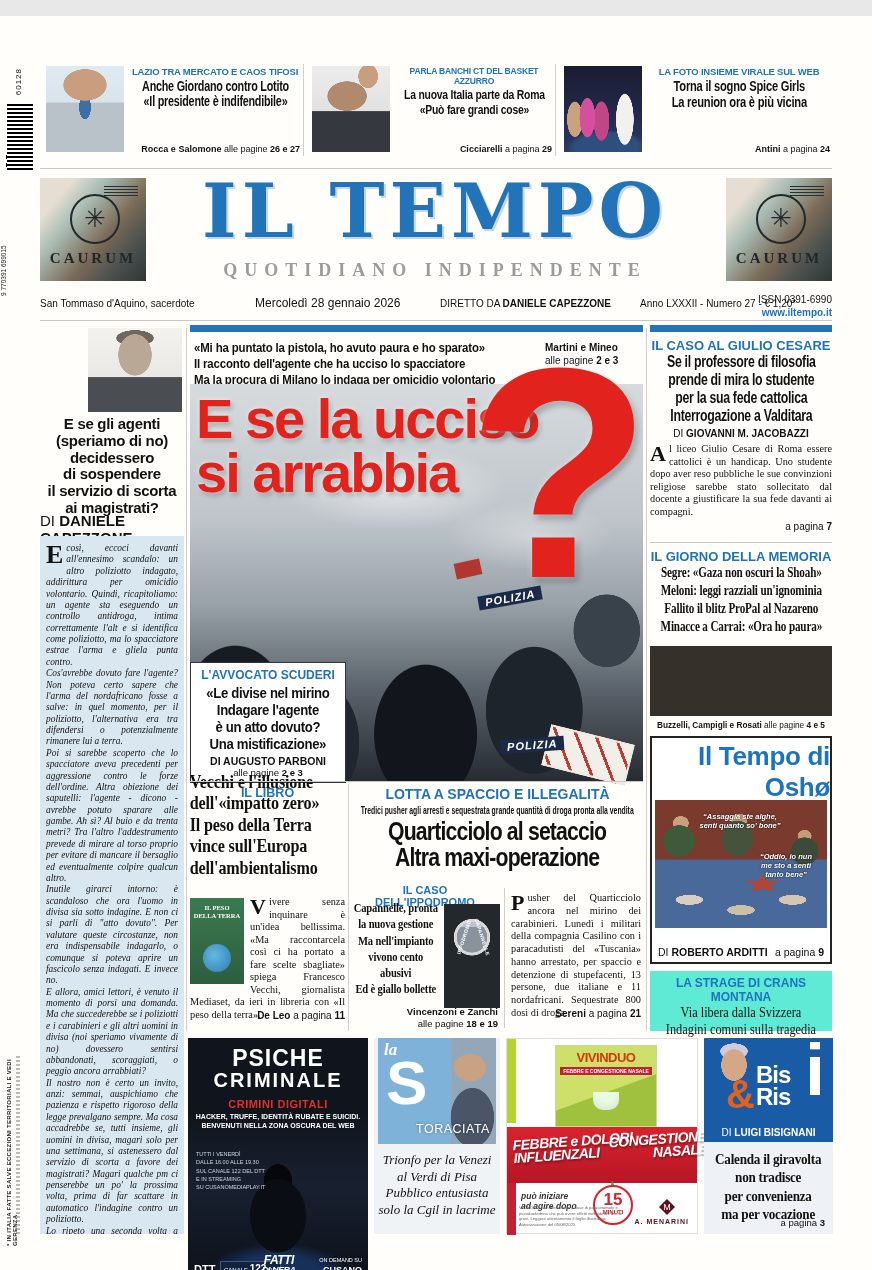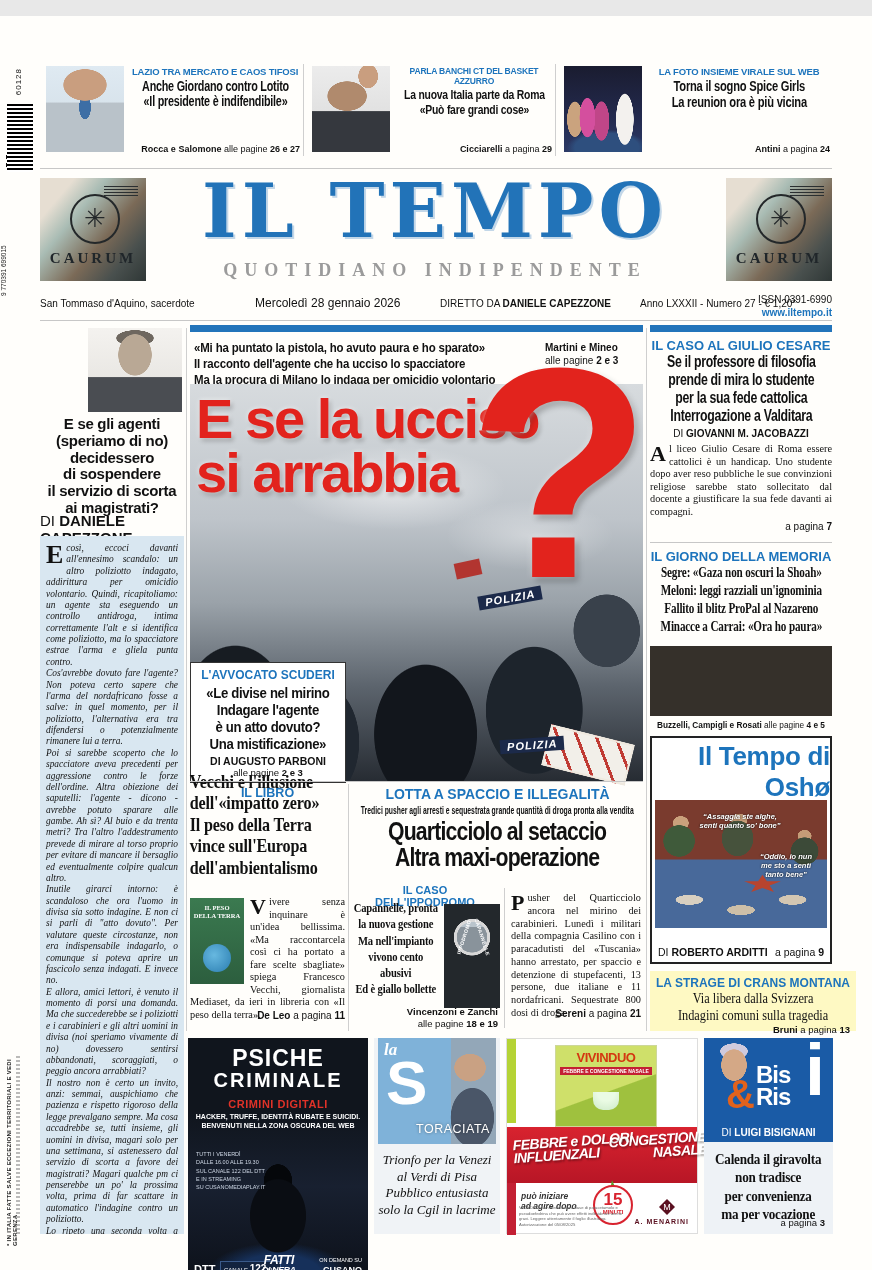--- a/index.html
+++ b/index.html
@@ -154,21 +154,21 @@
     radial-gradient(ellipse 14px 5px at 50% 86%,#cdbfa8 97%,transparent),
     radial-gradient(ellipse 14px 5px at 80% 78%,#d3c6b2 97%,transparent),
     linear-gradient(180deg,#7a3b2e 0 46%,#48699a 47%)}
   #osho-photo .star{position:absolute;left:50%;top:66%;width:0;height:0;color:#b8442e;font-size:30px;
     transform:translate(-50%,-50%) scale(1.6,.8);line-height:0}
   .ocap{position:absolute;color:#fff;font-weight:bold;font-style:italic;font-size:7.5px;line-height:1.2;
     text-shadow:0 0 2px #000;text-align:center}
   #ocap1{left:30px;top:12px;width:110px}
   #ocap2{left:95px;top:52px;width:72px}
   #osho .ofoot{position:absolute;left:6px;right:6px;bottom:4px;font-size:10.5px}
-  #crans{left:650px;top:955px;width:206px;height:60px;background:#fef9c3;box-sizing:border-box;padding:5px 6px;text-align:center}
+  #crans{left:650px;top:955px;width:182px;height:60px;background:#5eead4;box-sizing:border-box;padding:5px 6px;text-align:center}
   #crans .ch{font-family:"Liberation Serif",serif;font-weight:normal;font-size:14.5px;line-height:1.15}
   #crans .cr{font-size:9.5px;text-align:right;margin-top:1px}
 
   
   #lb-kick{left:190px;top:770px;width:155px;font-size:12.5px}
   #lb-head{left:190px;top:755px;width:155px;font-family:"Liberation Serif",serif;font-weight:bold;
     font-size:19px;line-height:1.13;text-align:left;letter-spacing:-.2px}
   #lb-body{left:190px;top:880px;width:155px;font-family:"Liberation Serif",serif;font-size:10.3px;line-height:1.22}
   #lb-cover{float:left;width:54px;height:86px;margin:2px 6px 2px 0;background:linear-gradient(180deg,#3b7a50,#2c5e3e);
     color:#fff;font-size:6.5px;font-weight:bold;text-align:center;padding-top:6px;box-sizing:border-box;position:relative}

